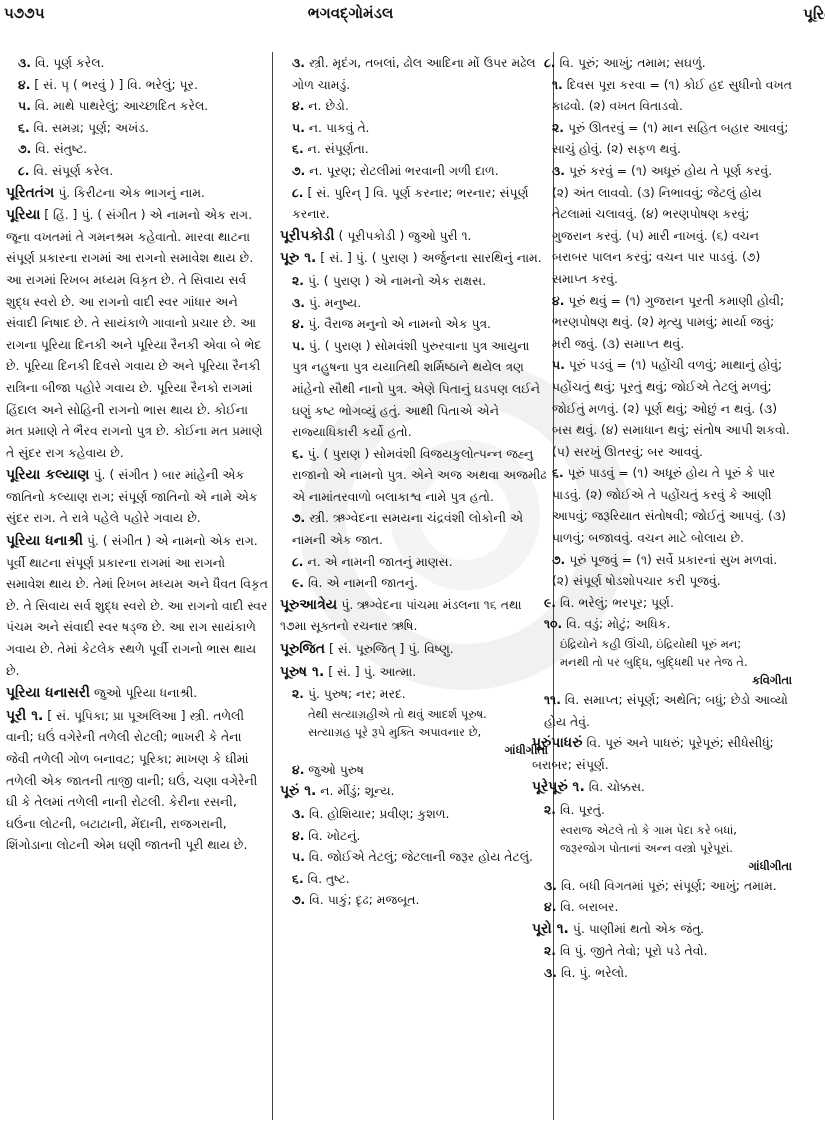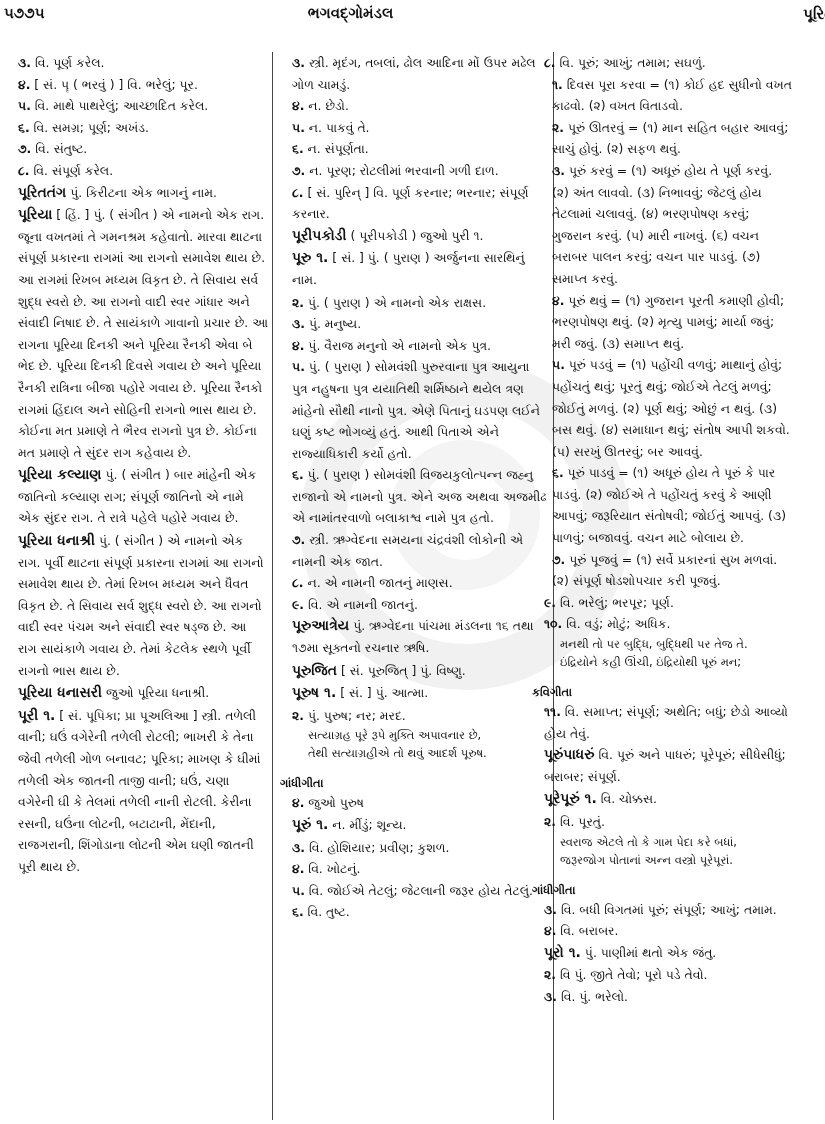--- a/index.html
+++ b/index.html
@@ -11,27 +11,27 @@
                border-radius:50%; border:30px solid #f4f4f4; box-sizing:border-box; z-index:0; }
   .header { position:absolute; top:0; left:0; width:825px; height:50px; z-index:1;padding-left:36px; }
   .page-num { position:absolute; left:4px; top:4px; font-size:15px; font-weight:bold; }
   .book-title { position:absolute; left:0; width:701px; top:4px; text-align:center; font-size:15px; font-weight:bold; }
   .guide { position:absolute; right:6px; top:4px; text-align:right; font-size:15px; font-weight:bold; line-height:20px; }
   .col { position:absolute; top:52px; font-size:12.4px; line-height:21.6px; z-index:1; }
   .col1 { left:6px; width:262px; }
   .col2 { left:280px; width:268px; }
   .col3 { left:532px; width:260px; }
   .divider { position:absolute; top:52px; width:1px; height:1068px; background:#444; z-index:1; }
-  .entry { margin:0 0 1px 12px; }
+  .entry { margin:0 0 1px 0; }
   .hw { font-weight:bold; font-size:14px; }
   .sense { padding-left:12px; }
   .sense.deep { padding-left:20px; }
   .num { font-weight:bold; }
   .quote { padding-left:28px; font-size:11.5px; line-height:18px; }
-  .cite { text-align:left; font-weight:bold; font-size:11.5px; line-height:18px;margin-top:12px; }
+  .cite { text-align:right; font-weight:bold; font-size:11.5px; line-height:18px; }
   p { margin:0; }
 </style>
 </head>
 <body>
 
 <div class="watermark"></div>
 <div class="watermark2"></div>
 
 <div class="header">
   <div class="page-num">૫૭૭૫</div>
@@ -74,45 +74,46 @@
     <div class="sense"><span class="num">૫.</span> <span>પું. ( પુરાણ ) સોમવંશી પુરુરવાના પુત્ર આયુના પુત્ર નહુષના પુત્ર યયાતિથી શર્મિષ્ઠાને થયેલ ત્રણ માંહેનો સૌથી નાનો પુત્ર. એણે પિતાનું ઘડપણ લઈને ઘણું કષ્ટ ભોગવ્યું હતું. આથી પિતાએ એને રાજ્યાધિકારી કર્યો હતો.</span></div>
     <div class="sense"><span class="num">૬.</span> <span>પું. ( પુરાણ ) સોમવંશી વિજયકુલોત્પન્ન જહ્નુ રાજાનો એ નામનો પુત્ર. એને અજ અથવા અજમીઢ એ નામાંતરવાળો બલાકાશ્વ નામે પુત્ર હતો.</span></div>
     <div class="sense"><span class="num">૭.</span> <span>સ્ત્રી. ઋગ્વેદના સમયના ચંદ્રવંશી લોકોની એ નામની એક જાત.</span></div>
     <div class="sense"><span class="num">૮.</span> <span>ન. એ નામની જાતનું માણસ.</span></div>
     <div class="sense"><span class="num">૯.</span> <span>વિ. એ નામની જાતનું.</span></div>
     <div class="entry"><span class="hw">પૂરુઆત્રેય</span> <span>પું. ઋગ્વેદના પાંચમા મંડલના ૧૬ તથા ૧૭મા સૂક્તનો રચનાર ઋષિ.</span></div>
     <div class="entry"><span class="hw">પૂરુજિત</span> <span>[ સં. પૂરુજિત્ ] પું. વિષ્ણુ.</span></div>
     <div class="entry"><span class="hw">પૂરુષ ૧.</span> <span>[ સં. ] પું. આત્મા.</span></div>
     <div class="sense"><span class="num">૨.</span> <span>પું. પુરુષ; નર; મરદ.</span></div>
     <div>
+      <p class="quote">તેથી સત્યાગ્રહીએ તો થવું આદર્શ પૂરુષ.</p>
       <p class="quote">સત્યાગ્રહ પૂરે રૂપે મુક્તિ અપાવનાર છે,</p>
-      <p class="quote">તેથી સત્યાગ્રહીએ તો થવું આદર્શ પૂરુષ.</p>
       <p class="cite">ગાંધીગીતા</p>
     </div>
     <div class="sense"><span class="num">૪.</span> <span>જુઓ પુરુષ</span></div>
     <div class="entry"><span class="hw">પૂરું ૧.</span> <span>ન. મીંડું; શૂન્ય.</span></div>
     <div class="sense"><span class="num">૩.</span> <span>વિ. હોશિયાર; પ્રવીણ; કુશળ.</span></div>
     <div class="sense"><span class="num">૪.</span> <span>વિ. ખોટનું.</span></div>
     <div class="sense"><span class="num">૫.</span> <span>વિ. જોઈએ તેટલું; જેટલાની જરૂર હોય તેટલું.</span></div>
     <div class="sense"><span class="num">૬.</span> <span>વિ. તુષ્ટ.</span></div>
+    <div class="sense"><span class="num">૭.</span> <span>વિ. પાકું; દૃઢ; મજબૂત.</span></div>
   </div>
 <div class="col col3">
     <div class="sense"><span class="num">૮.</span> <span>વિ. પૂરું; આખું; તમામ; સઘળું.</span></div>
     <div class="sense deep"><span class="num">૧.</span> <span>દિવસ પૂરા કરવા = (૧) કોઈ હદ સુધીનો વખત કાઢવો. (૨) વખત વિતાડવો.</span></div>
     <div class="sense deep"><span class="num">૨.</span> <span>પૂરું ઊતરવું = (૧) માન સહિત બહાર આવવું; સાચું હોવું. (૨) સફળ થવું.</span></div>
     <div class="sense deep"><span class="num">૩.</span> <span>પૂરું કરવું = (૧) અધૂરું હોય તે પૂર્ણ કરવું. (૨) અંત લાવવો. (૩) નિભાવવું; જેટલું હોય તેટલામાં ચલાવવું. (૪) ભરણપોષણ કરવું; ગુજરાન કરવું. (૫) મારી નાખવું. (૬) વચન બરાબર પાલન કરવું; વચન પાર પાડવું. (૭) સમાપ્ત કરવું.</span></div>
     <div class="sense deep"><span class="num">૪.</span> <span>પૂરું થવું = (૧) ગુજરાન પૂરતી કમાણી હોવી; ભરણપોષણ થવું. (૨) મૃત્યુ પામવું; માર્યા જવું; મરી જવું. (૩) સમાપ્ત થવું.</span></div>
     <div class="sense deep"><span class="num">૫.</span> <span>પૂરું પડવું = (૧) પહોંચી વળવું; માથાનું હોવું; પહોંચતું થવું; પૂરતું થવું; જોઈએ તેટલું મળવું; જોઈતું મળવું. (૨) પૂર્ણ થવું; ઓછું ન થવું. (૩) બસ થવું. (૪) સમાધાન થવું; સંતોષ આપી શકવો. (૫) સરખું ઊતરવું; બર આવવું.</span></div>
     <div class="sense deep"><span class="num">૬.</span> <span>પૂરું પાડવું = (૧) અધૂરું હોય તે પૂરું કે પાર પાડવું. (૨) જોઈએ તે પહોંચતું કરવું કે આણી આપવું; જરૂરિયાત સંતોષવી; જોઈતું આપવું. (૩) પાળવું; બજાવવું. વચન માટે બોલાય છે.</span></div>
     <div class="sense deep"><span class="num">૭.</span> <span>પૂરું પૂજવું = (૧) સર્વે પ્રકારનાં સુખ મળવાં. (૨) સંપૂર્ણ ષોડશોપચાર કરી પૂજવું.</span></div>
     <div class="sense"><span class="num">૯.</span> <span>વિ. ભરેલું; ભરપૂર; પૂર્ણ.</span></div>
     <div class="sense"><span class="num">૧૦.</span> <span>વિ. વડું; મોટું; અધિક.</span></div>
     <div>
+      <p class="quote">ઇંદ્રિયોને કહી ઊંચી, ઇંદ્રિયોથી પૂરું મન;</p>
       <p class="quote">મનથી તો પર બુદ્ધિ, બુદ્ધિથી પર તેજ તે.</p>
-      <p class="quote">ઇંદ્રિયોને કહી ઊંચી, ઇંદ્રિયોથી પૂરું મન;</p>
       <p class="cite">કવિગીતા</p>
     </div>
     <div class="sense"><span class="num">૧૧.</span> <span>વિ. સમાપ્ત; સંપૂર્ણ; અથેતિ; બધું; છેડો આવ્યો હોય તેવું.</span></div>
     <div class="entry"><span class="hw">પૂરુંપાધરું</span> <span>વિ. પૂરું અને પાધરું; પૂરેપૂરું; સીધેસીધું; બરાબર; સંપૂર્ણ.</span></div>
     <div class="entry"><span class="hw">પૂરેપૂરું ૧.</span> <span>વિ. ચોક્કસ.</span></div>
     <div class="sense"><span class="num">૨.</span> <span>વિ. પૂરતું.</span></div>
     <div>
       <p class="quote">સ્વરાજ એટલે તો કે ગામ પેદા કરે બધાં,</p>
       <p class="quote">જરૂરજોગ પોતાનાં અન્ન વસ્ત્રો પૂરેપૂરાં.</p>
       <p class="cite">ગાંધીગીતા</p>

